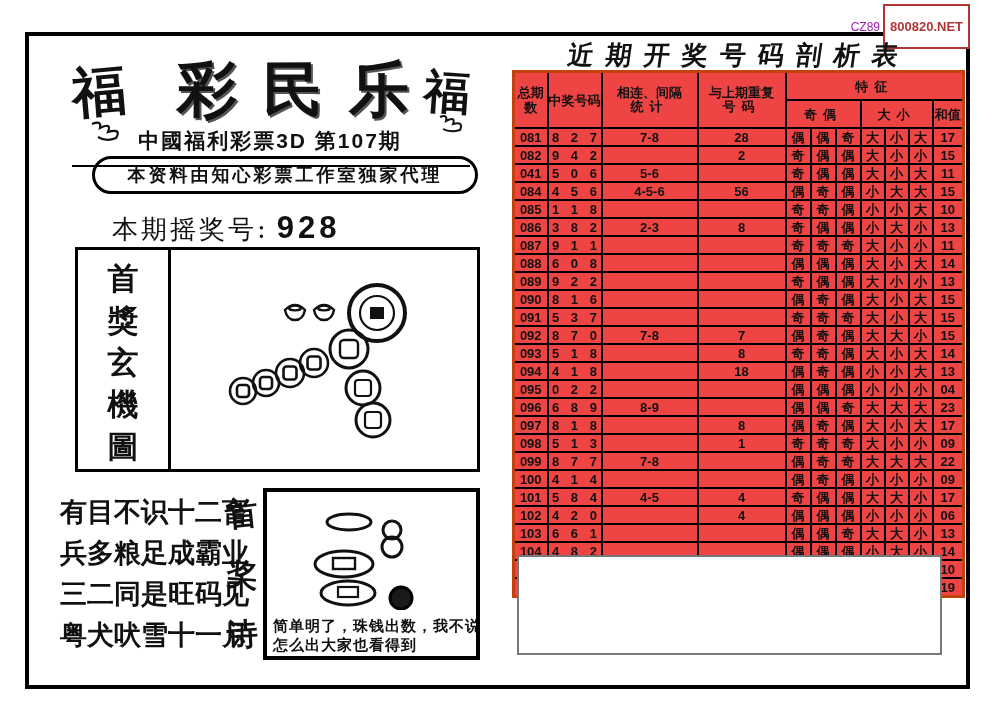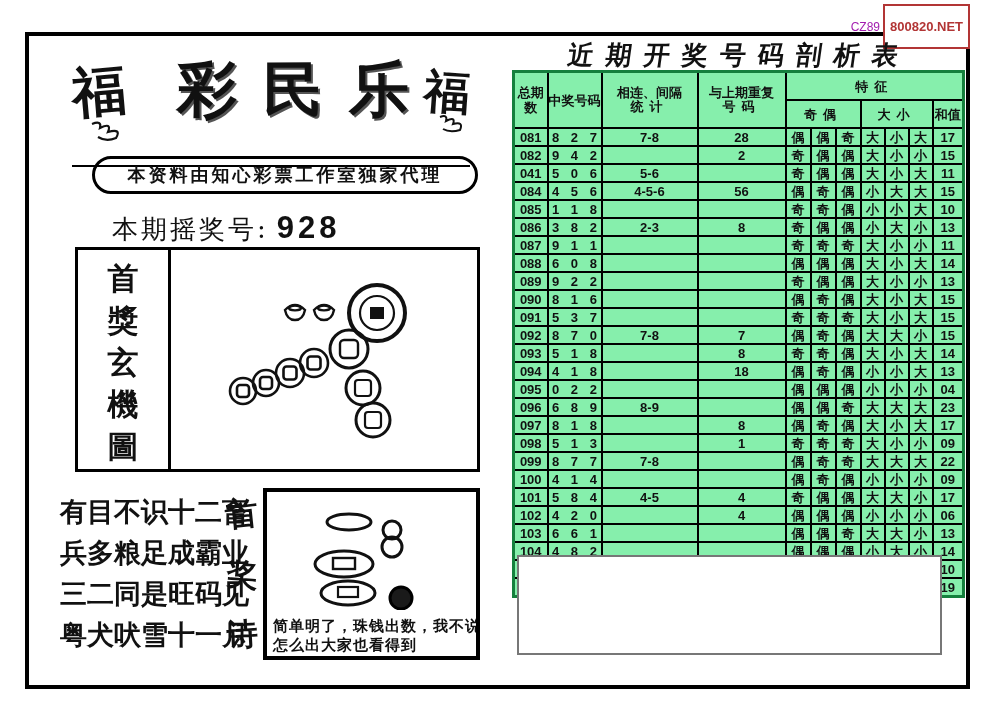--- a/index.html
+++ b/index.html
@@ -38,21 +38,21 @@
   .poem-label span:nth-child(1){transform:rotate(-6deg);}
   .poem-label span:nth-child(2){transform:rotate(4deg);}
   .poem-label span:nth-child(3){transform:rotate(-3deg);}
   .hint-box{position:absolute;left:263px;top:488px;width:209px;height:164px;border:4px solid #000;overflow:hidden;}
   .hint-text{padding:2px 4px 0 6px;font-size:15px;font-weight:bold;line-height:19px;letter-spacing:1px;white-space:nowrap;}
   
   .table-title{position:absolute;left:512px;top:38px;width:454px;text-align:center;
     font-family:"DejaVu Serif",serif;font-weight:bold;font-size:26px;letter-spacing:12px;
     transform:skewX(-8deg);white-space:nowrap;}
   table.analysis{position:absolute;left:512px;top:70px;border-collapse:collapse;table-layout:fixed;
-    background:#86efac;border:3px solid #15803d;}
+    background:#ef4444;border:3px solid #c2410c;}
   table.analysis td,table.analysis th{border:2px solid #000;padding:0;text-align:center;
     font-weight:bold;font-size:13px;line-height:15px;height:16px;overflow:hidden;}
   table.analysis thead th{height:26px;font-size:13px;}
   .hdr-two-line{line-height:14px;}
   .sp{letter-spacing:6px;}
   .num-cell{font-size:14px;word-spacing:8px;}
   .empty-box{position:absolute;left:517px;top:555px;width:421px;height:96px;border:2px solid #777;background:#fff;}
   svg .k{stroke:#111;fill:none;}
 </style>
 </head>
@@ -69,20 +69,21 @@
   <div class="seal seal-left">福</div>
   <svg class="ink" style="left:88px;top:118px;" width="40" height="26">
     <path class="k" d="M4 6 Q14 2 12 10 Q24 4 20 14 Q34 10 28 20 Q18 24 10 19" stroke-width="2.2"></path>
   </svg>
   <div class="main-title">彩民乐</div>
   <div class="seal seal-right">福</div>
   <svg class="ink" style="left:436px;top:112px;" width="34" height="24">
     <path class="k" d="M4 5 Q12 2 10 9 Q20 4 17 12 Q28 9 24 18 Q14 21 7 17" stroke-width="2"></path>
   </svg>
 
+  <div class="subtitle">中國福利彩票3D 第107期</div>
   <div class="subrule"></div>
 
   <div class="oval-note">本资料由知心彩票工作室独家代理</div>
 
   <div class="draw-row">
     <span class="draw-label">本期摇奖号:</span>
     <span class="draw-value">928</span>
   </div>
 
   <div class="mystery-box">

